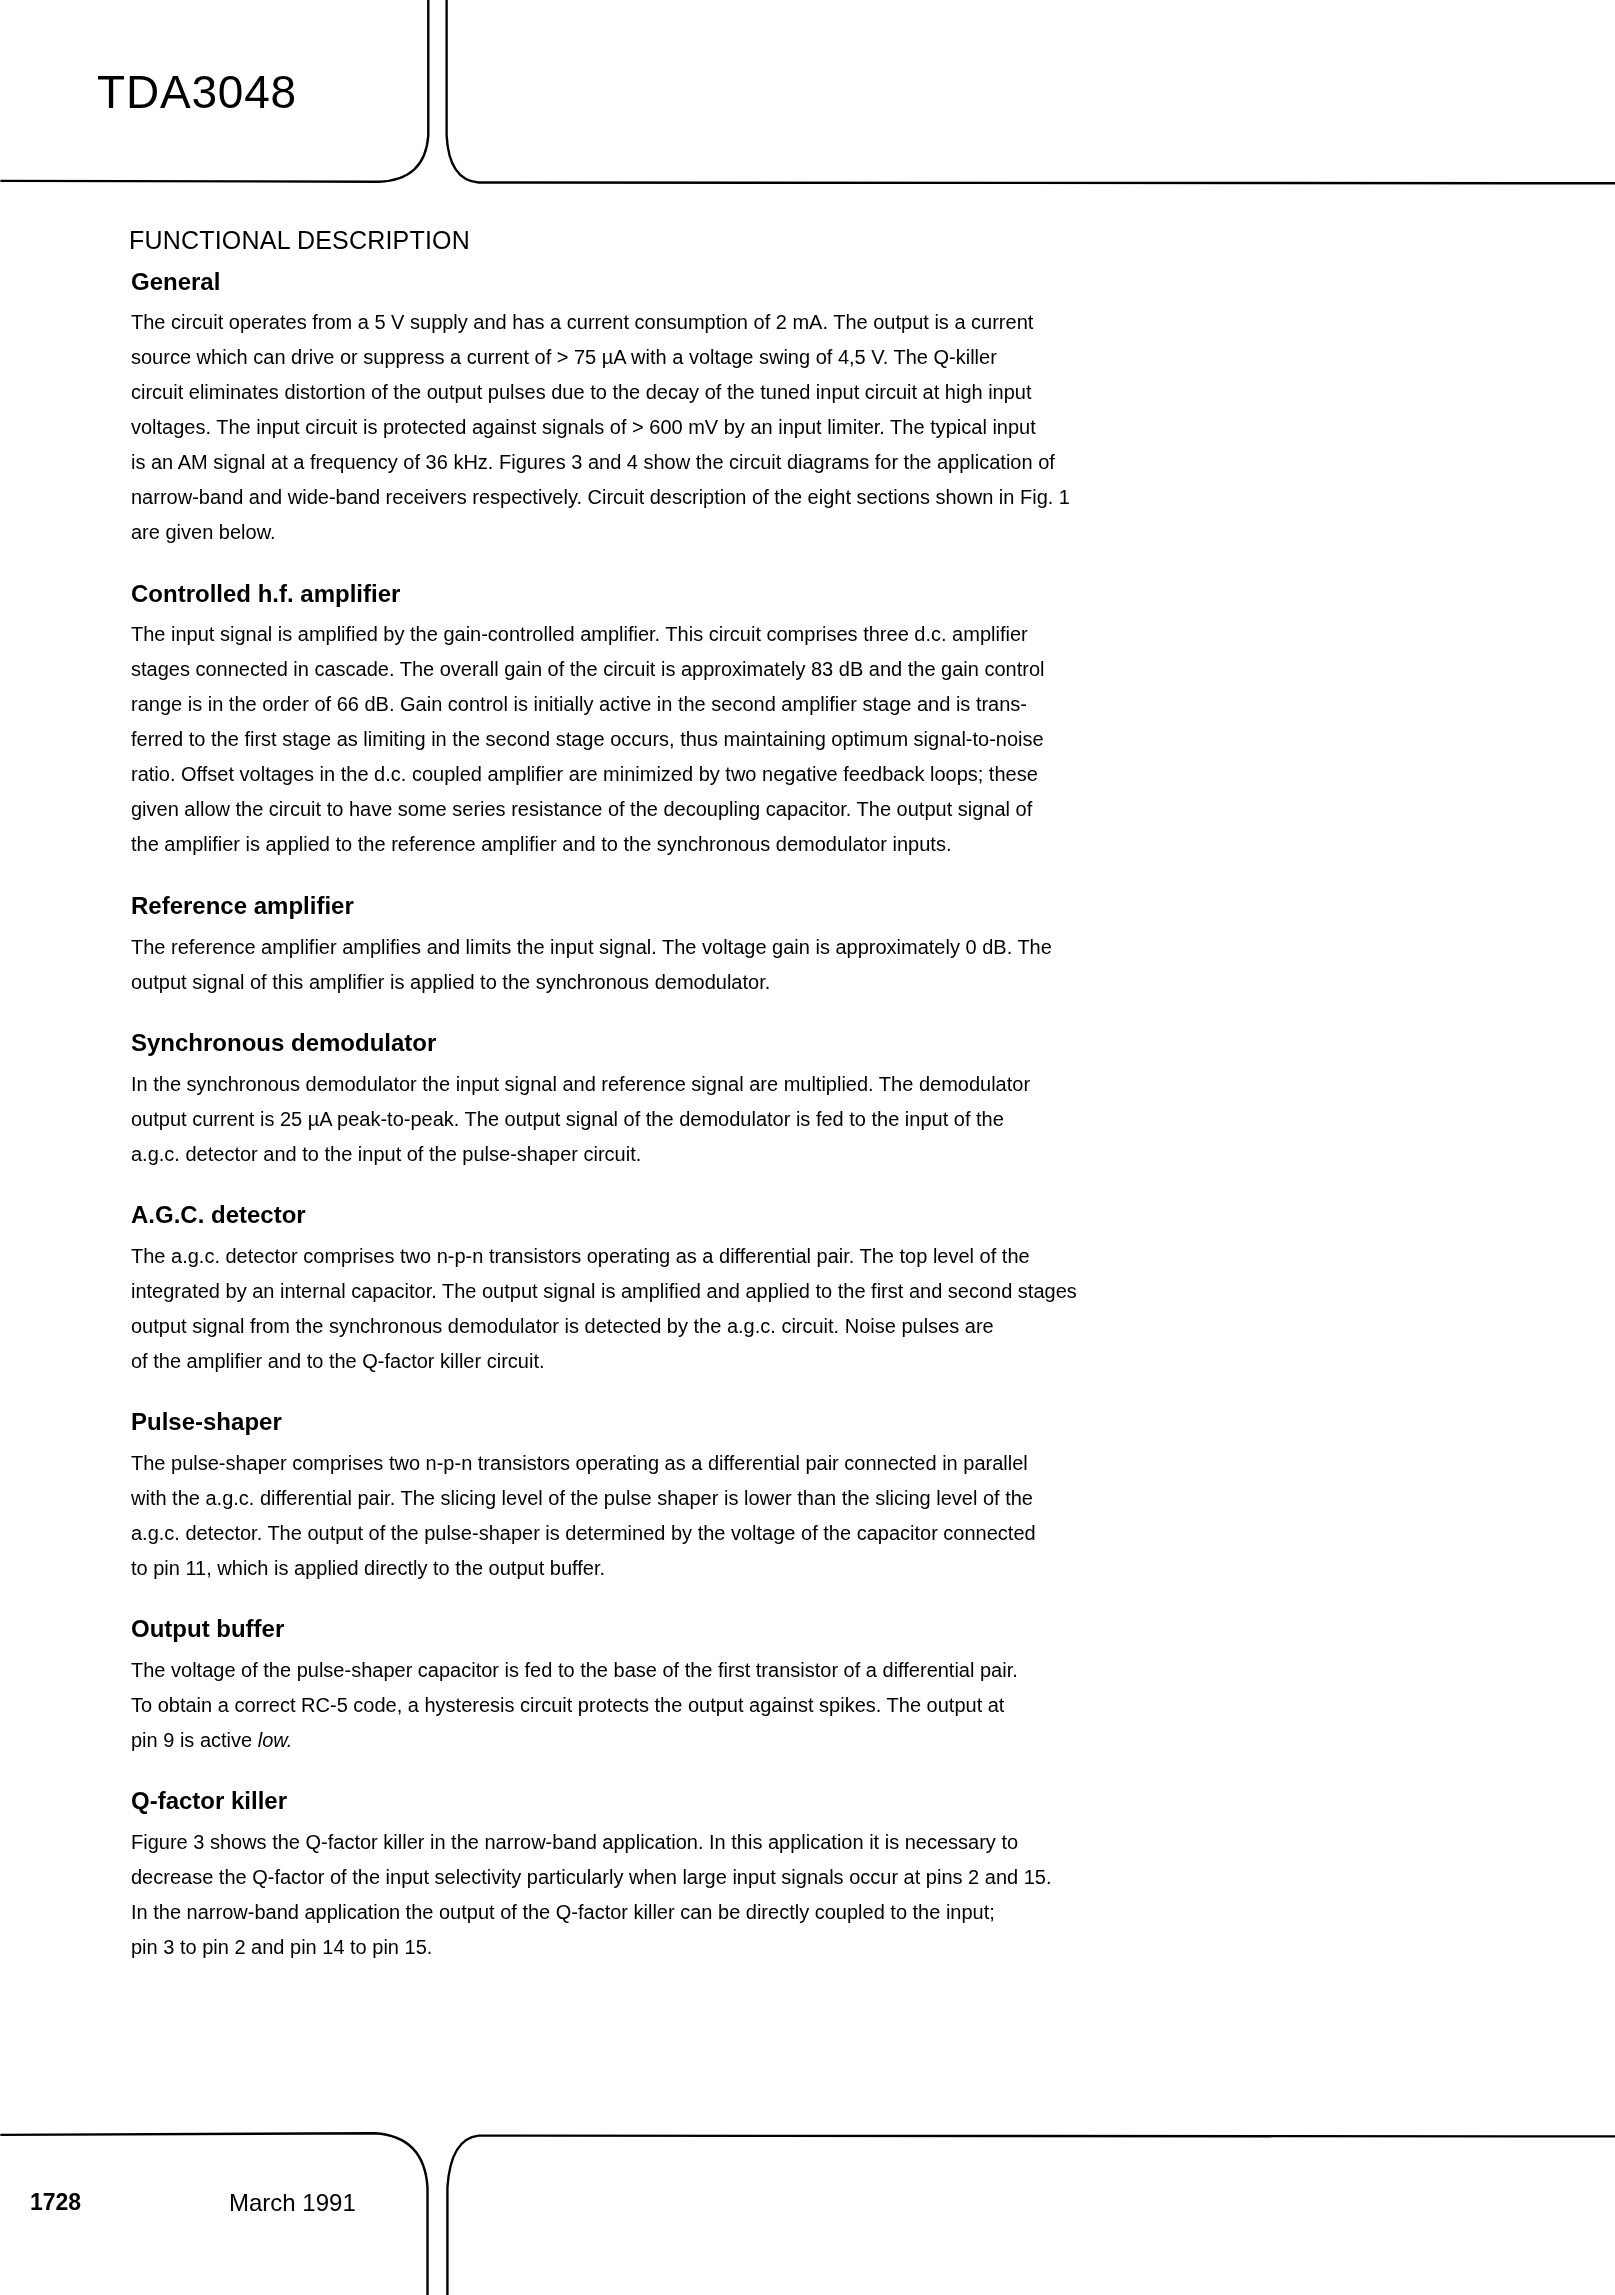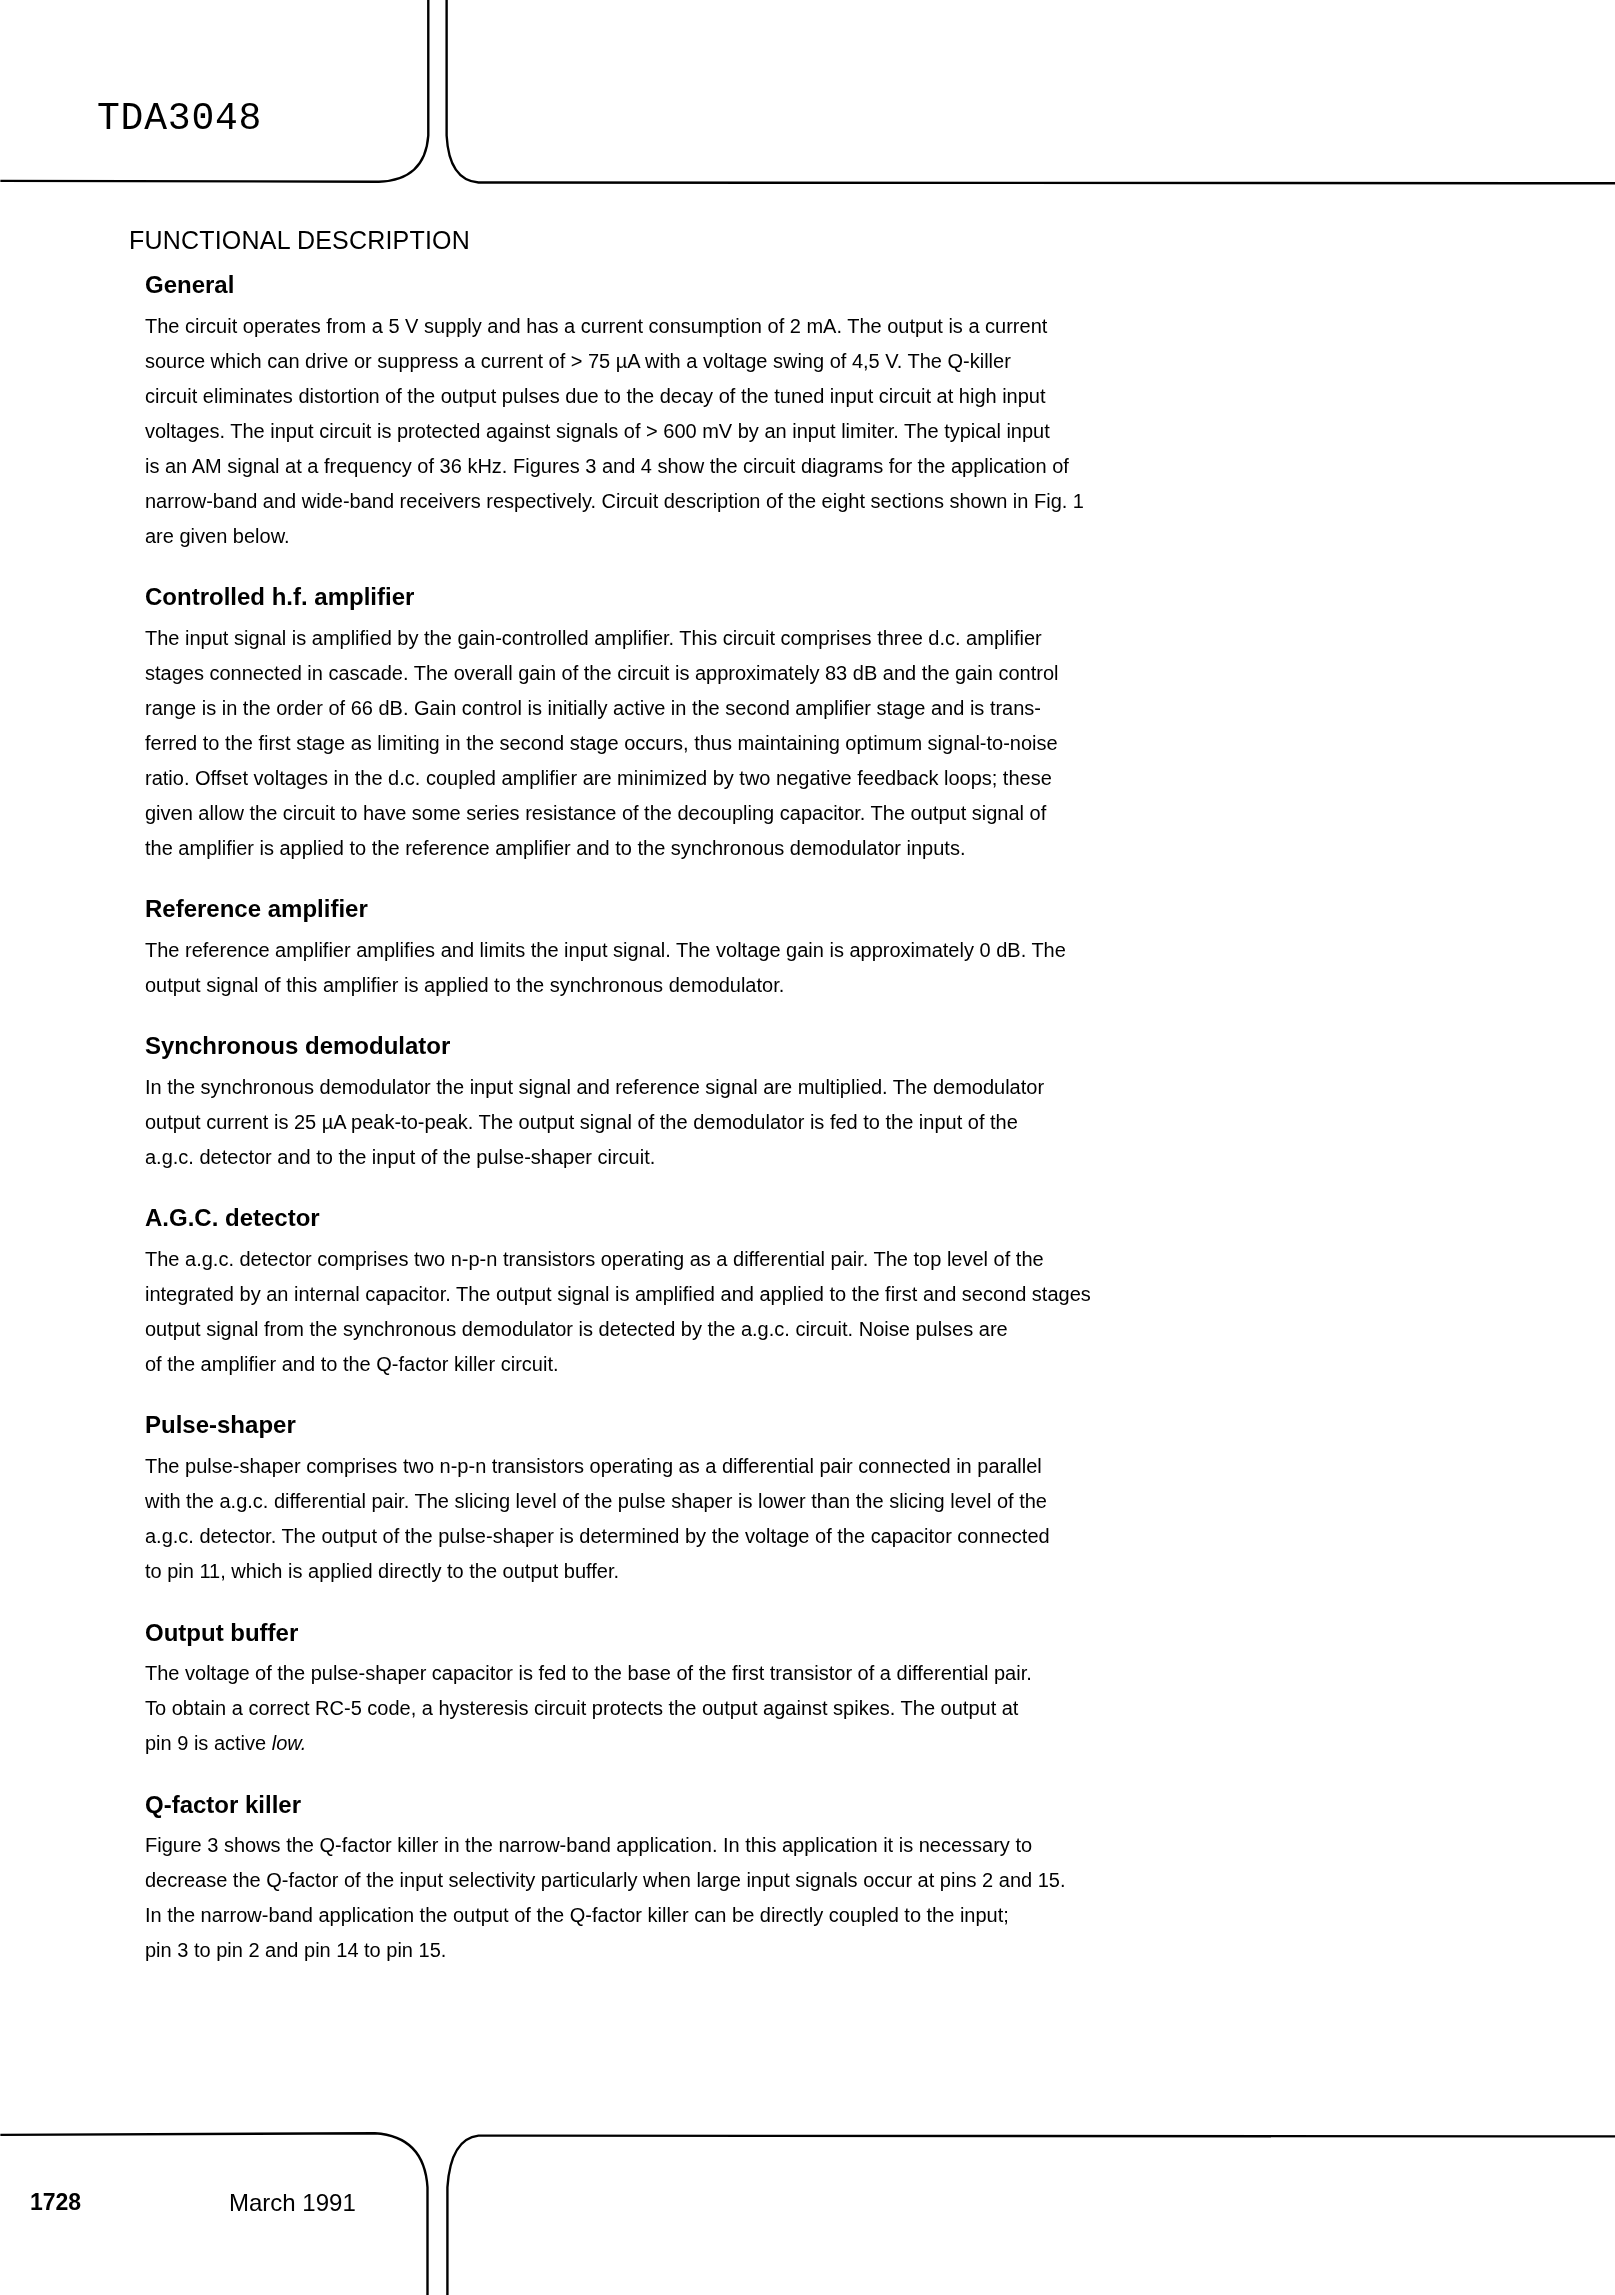--- a/index.html
+++ b/index.html
@@ -1,26 +1,26 @@
 <!DOCTYPE html>
 <html style="font-size:12.8px"><head>
   <meta charset="utf-8">
   <style>
     html, body { margin: 0; padding: 0; background: #ffffff; }
     body { width: 1616px; height: 2295px; position: relative; overflow: hidden;
            font-family: "Liberation Sans", sans-serif; color: #000; }
     .frame { position: absolute; left: 0; top: 0; width: 1616px; height: 2295px; pointer-events: none; }
-    .doc-id { position: absolute; left: 97px; top: 65px; font-size: 38px; letter-spacing: 0.8px;
-              font-family: Liberation Mono, monospace; font-weight: normal; margin-top: 32px; }
+    .doc-id { position: absolute; left: 97px; top: 65px; font-size: 46px; letter-spacing: 0.8px;
+              font-family: Liberation Sans, sans-serif; font-weight: normal; }
     .content { position: absolute; left: 129px; top: 226px; width: 1387px; }
     .section-title { font-size: 25px; font-weight: normal; margin: 0 0 12.8px 0; letter-spacing: 0.2px; }
     .sub-heading { font-size: 24px; font-weight: bold; margin: 0 0 9.6px 0; }
     .para { font-size: 20px; line-height: 35px; margin: 0 0 29.5px 0; }
     .para .line { display: block; white-space: nowrap; }
-    .section { margin: 16px; }
+    .section { margin: 2px; }
     .footer-page { position: absolute; left: 30px; top: 2189px; font-size: 23px; font-weight: bold; }
     .footer-date { position: absolute; left: 229px; top: 2189px; font-size: 24px; text-align: right; }
     em { font-style: italic; }
   </style>
 </head>
 <body>
 
 <svg class="frame" viewBox="0 0 2027 2880" xmlns="http://www.w3.org/2000/svg">
 
   <path d="M0,227 L475,228 Q533,226 537,170 L537,0" fill="none" stroke="#000" stroke-width="3"></path>

